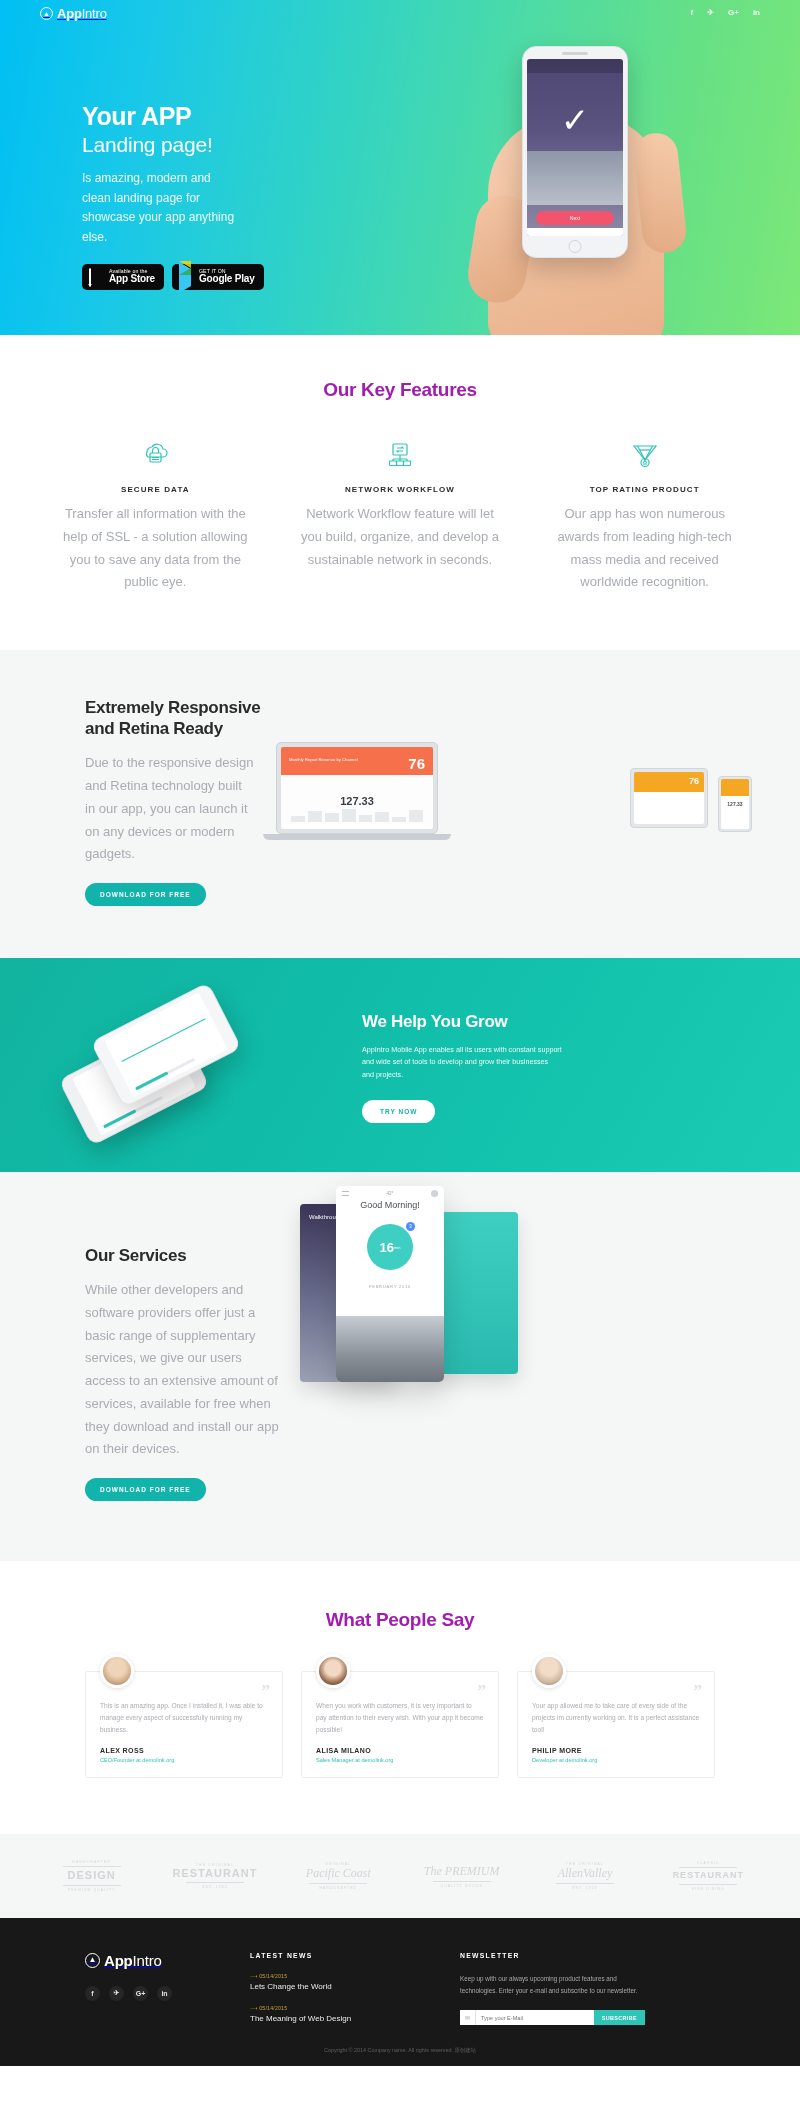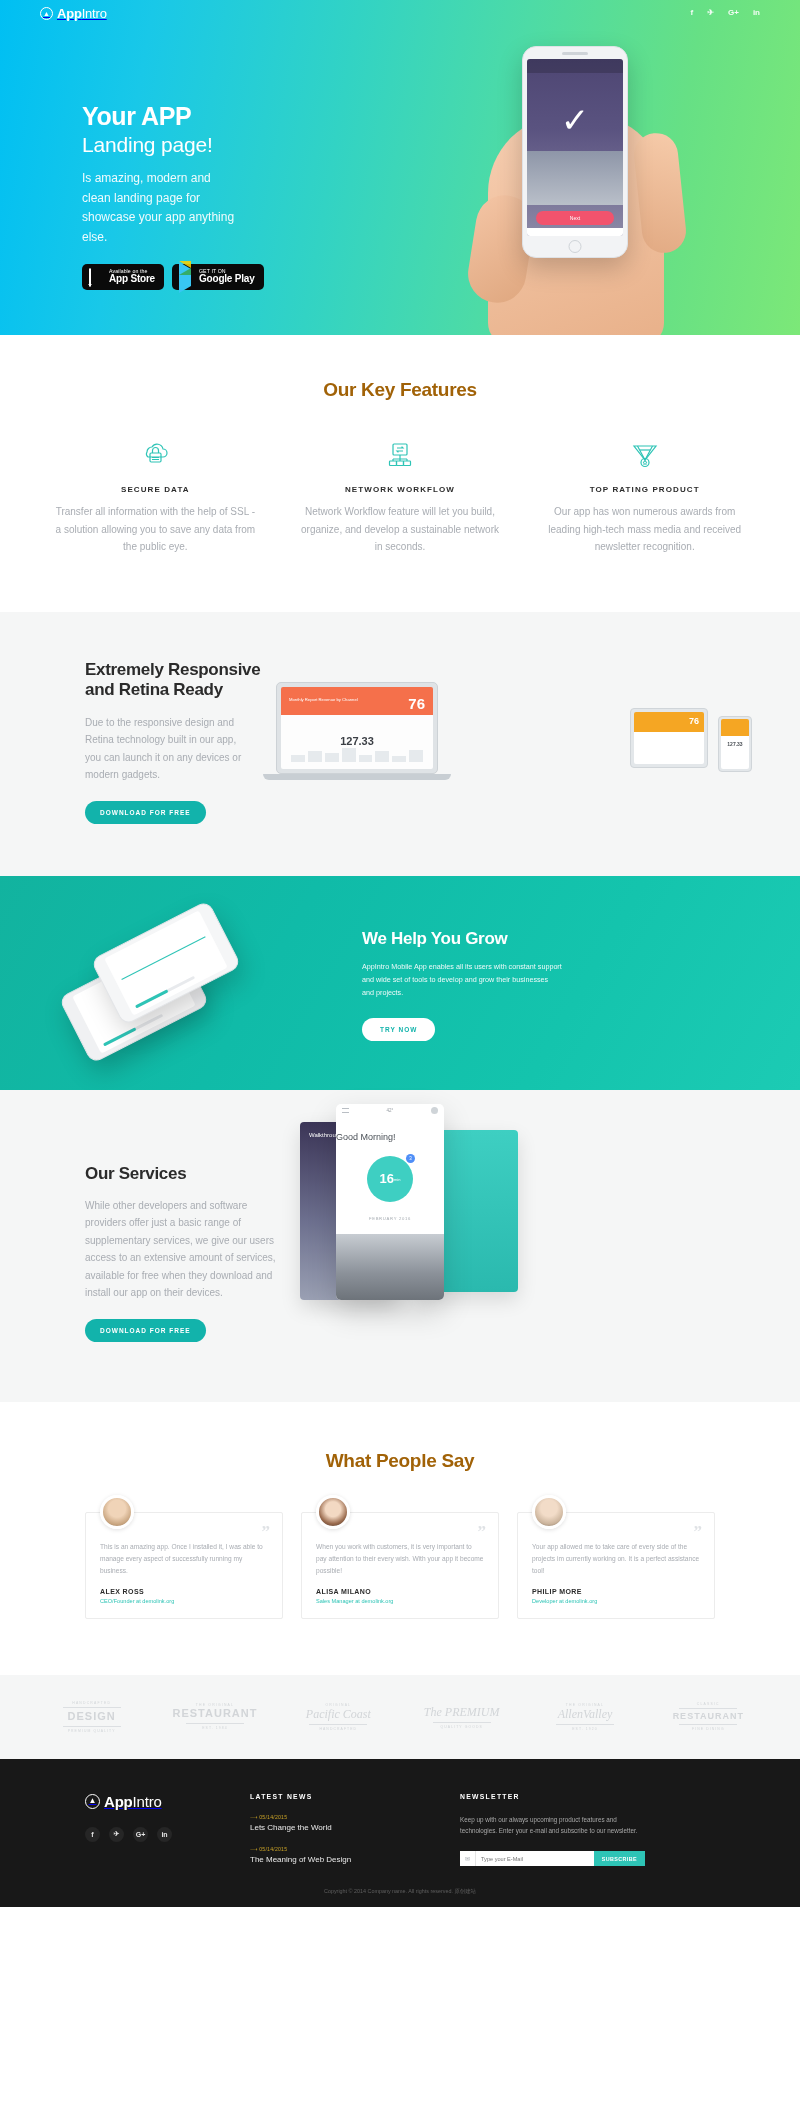--- a/index.html
+++ b/index.html
@@ -126,24 +126,24 @@
     position:absolute; left:0; right:0; top:92px; height:54px;
     background: linear-gradient(180deg,#8e96a8,#b9bfc9);
   }
   .scr-btn {
     position:absolute; left:9px; right:9px; bottom:11px; height:14px;
     background:#f2536d; border-radius:7px; color:#fff; font-size:5px;
     display:flex; align-items:center; justify-content:center;
   }
   .scr-strip { position:absolute; left:0; right:0; bottom:0; height:8px; background:#ffffff; }
   .sec-title {
-    text-align: center; font-size: 19px; font-weight: 700; color: #a16207;
+    text-align: center; font-size: 19px; font-weight: 700; color: #a21caf;
     letter-spacing: -.3px;
   }
-  .muted { color: #a9adb3; font-size: 10px; line-height: 1.75; }
+  .muted { color: #a9adb3; font-size: 13px; line-height: 1.75; }
 
   
   .features { background:#fff; padding: 44px 40px 56px; }
   .feat-grid { display: flex; gap: 14px; margin-top: 36px; }
   .feat { flex: 1; text-align: center; padding: 0 14px; }
   .feat-ico { height: 34px; display:flex; align-items:center; justify-content:center; }
   .feat-name {
     font-size: 8px; font-weight: 700; letter-spacing: 1.1px; color: #2b2b2b;
     margin-top: 14px;
   }
@@ -246,21 +246,21 @@
   }
   .card-front {
     position:absolute; left: 36px; top: -32px; width: 108px; height: 196px;
     background:#fff; border-radius:5px; box-shadow:0 12px 30px rgba(0,0,0,.16);
     overflow:hidden;
   }
   .cf-top { height: 14px; display:flex; align-items:center; justify-content:space-between; padding:0 6px; }
   .cf-ham { width:7px; height:5px; border-top:1px solid #b9bec4; border-bottom:1px solid #b9bec4; position:relative; }
   .cf-temp { font-size:4.5px; color:#9aa0a6; }
   .cf-avatar { width:7px; height:7px; border-radius:50%; background:#cfd4d8; }
-  .cf-greet { font-size:9px; color:#4a5057; margin-top:14px; font-weight:400; }
+  .cf-greet { text-align:center; font-size:9px; color:#4a5057; font-weight:400; }
   .cf-dial {
     width: 46px; height: 46px; border-radius:50%; background:#3ecfc2; margin: 14px auto 0;
     display:flex; flex-direction:row; align-items:center; justify-content:center; color:#fff;
     position:relative;
   }
   .cf-dial b { font-size:13px; line-height:1; font-weight:700; }
   .cf-dial i { font-size:4px; font-style:normal; margin-top:1px; }
   .cf-dot {
     position:absolute; top:-2px; right:-2px; width:9px; height:9px; border-radius:50%;
     background:#4f8ef7; color:#fff; font-size:4.5px; display:flex; align-items:center; justify-content:center;
@@ -440,21 +440,21 @@
         <div class="feat-ico">
           <svg width="34" height="30" viewBox="0 0 34 30" fill="none" stroke="#2ec4b6" stroke-width="1.2">
             <path d="M6 7h22L17 21 6 7z"></path>
             <path d="M9.5 7l7.5 14L24.5 7"></path>
             <path d="M12 11h10"></path>
             <circle cx="17" cy="23.5" r="4"></circle>
             <path d="M17 21.6l.6 1.3 1.4.2-1 1 .24 1.4-1.24-.66-1.24.66.24-1.4-1-1 1.4-.2z" stroke-width=".9"></path>
           </svg>
         </div>
         <div class="feat-name">TOP RATING PRODUCT</div>
-        <p class="muted feat-desc">Our app has won numerous awards from leading high-tech mass media and received newsletter recognition.</p>
+        <p class="muted feat-desc">Our app has won numerous awards from leading high-tech mass media and received worldwide recognition.</p>
       </div>
 
     </div>
   </section>
 
   <section class="responsive">
     <div class="resp-left">
       <h2 class="resp-h">
         <span>Extremely Responsive</span><br>
         <span>and Retina Ready</span>

